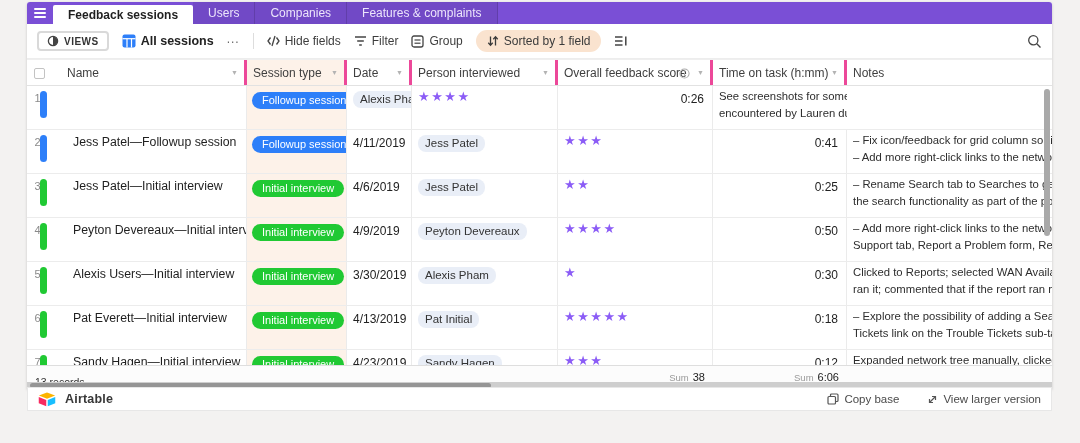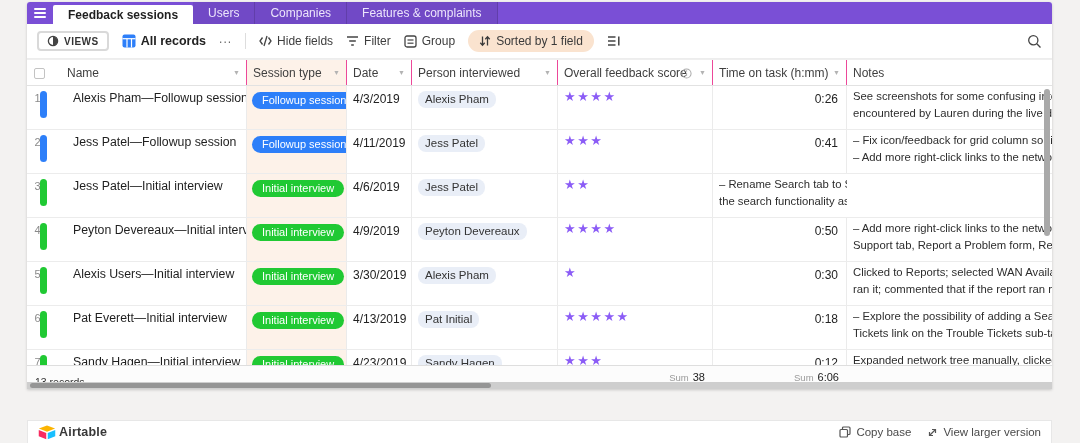--- a/index.html
+++ b/index.html
@@ -61,21 +61,21 @@
 
   
   .grid-cols { display:grid; grid-template-columns:220px 100px 65px 146px 155px 134px 1fr; }
   .thead {
     height:27px; background:#fff;
     border-bottom:1px solid #e2e2e2; border-top:1px solid #efefef;
   }
   .h-cell {
     position:relative; display:flex; align-items:center;
     font-size:12px; color:#3f3f3f; padding-left:6px;
-    border-right:1px solid #ec4899; white-space:nowrap; overflow:hidden; cursor:pointer;
+    border-right:3px solid #ec4899; white-space:nowrap; overflow:hidden; cursor:pointer;
   }
   .h-cell:last-child { border-right:none; }
   .h-session { background:#fdf2e9; }
   .h-name { padding-left:0; }
   .checkbox {
     position:absolute; left:7px; top:8px; width:11px; height:11px;
     border:1px solid #c3c3c3; border-radius:2px; background:#fff; cursor:pointer;
   }
   .h-name-label { margin-left:40px; }
   .h-arrow { position:absolute; right:6px; top:9px; font-size:7px; color:#b3b3b3; }
@@ -120,23 +120,23 @@
   .f-sum { justify-content:flex-end; padding-right:8px; }
   .sum-label { color:#9a9a9a; font-size:9.5px; margin-right:4px; }
   .sum-val { color:#222; font-size:11px; }
 
   
   .hscroll { position:relative; height:7px; background:#cecece; }
   .hthumb { position:absolute; left:3px; top:1px; height:5px; width:45%; background:#959595; border-radius:3px; cursor:pointer; }
 
   
   .bottombar {
-    position:absolute; left:27px; top:420px; width:1025px; height:24px;
+    position:absolute; left:27px; top:387px; width:1025px; height:24px;
     background:#fff; border:1px solid #e7e7e7;
-    display:flex; align-items:center; padding:0 10px; gap:3px;
+    display:flex; align-items:center; padding:0 10px; gap:9px;
   }
   .brand-name { font-size:12.5px; font-weight:bold; color:#383838; letter-spacing:.2px; }
   .bb-link { display:flex; align-items:center; gap:5px; font-size:11.5px; color:#4a4a4a; cursor:pointer; white-space:nowrap; }
   .bb-gap { width:10px; }
 </style>
 </head>
 <body>
 
 <div class="card">
 
@@ -160,21 +160,21 @@
         </svg>
       <span>VIEWS</span>
     </div>
     <div class="tb-btn">
       <svg class="icon" width="14" height="14" viewBox="0 0 14 14">
           <rect x="0.5" y="0.5" width="13" height="13" rx="2" fill="#2d7ff9"></rect>
           <line x1="0.5" y1="4.7" x2="13.5" y2="4.7" stroke="#fff" stroke-width="1.2"></line>
           <line x1="5" y1="4.7" x2="5" y2="13.5" stroke="#fff" stroke-width="1.2"></line>
           <line x1="9.5" y1="4.7" x2="9.5" y2="13.5" stroke="#fff" stroke-width="1.2"></line>
         </svg>
-      <span class="view-name">All records</span>
+      <span class="view-name">All sessions</span>
     </div>
     <div class="more-dots">...</div>
     <div class="tb-divider"></div>
     <div class="tb-btn">
       <svg class="icon" width="13" height="12" viewBox="0 0 13 12">
           <polyline points="3.5,2.5 1,6 3.5,9.5" fill="none" stroke="#444" stroke-width="1.3"></polyline>
           <polyline points="9.5,2.5 12,6 9.5,9.5" fill="none" stroke="#444" stroke-width="1.3"></polyline>
           <line x1="8" y1="1" x2="5" y2="11" stroke="#444" stroke-width="1.3"></line>
         </svg>
       <span>Hide fields</span>
@@ -256,26 +256,24 @@
       <span>Notes</span>
     </div>
   </div>
 
   <div class="tbody">
 
   <div class="row grid-cols">
     <div class="cell c-name">
       <span class="rownum">1</span>
       <span class="rowbar bar-blue"></span>
-      <span class="name-text">Alexis Pham—Followup session</span>
     </div>
     <div class="cell c-session">
       <span class="pill pill-blue">Followup session</span>
     </div>
-    <div class="cell c-date">4/3/2019</div>
     <div class="cell c-person">
       <span class="chip">Alexis Pham</span>
     </div>
     <div class="cell c-score">★★★★</div>
     <div class="cell c-time">0:26</div>
     <div class="cell c-notes">
       <div class="note-line">See screenshots for some confusing interactions</div>
       <div class="note-line">encountered by Lauren during the live demo</div>
     </div>
   </div>
@@ -308,20 +306,21 @@
       <span class="name-text">Jess Patel—Initial interview</span>
     </div>
     <div class="cell c-session">
       <span class="pill pill-green">Initial interview</span>
     </div>
     <div class="cell c-date">4/6/2019</div>
     <div class="cell c-person">
       <span class="chip">Jess Patel</span>
     </div>
     <div class="cell c-score">★★</div>
+    <div class="cell c-time">0:25</div>
     <div class="cell c-notes">
       <div class="note-line">– Rename Search tab to Searches to get users</div>
       <div class="note-line">the search functionality as part of the portal</div>
     </div>
   </div>
 
   <div class="row grid-cols">
     <div class="cell c-name">
       <span class="rownum">4</span>
       <span class="rowbar bar-green"></span>

